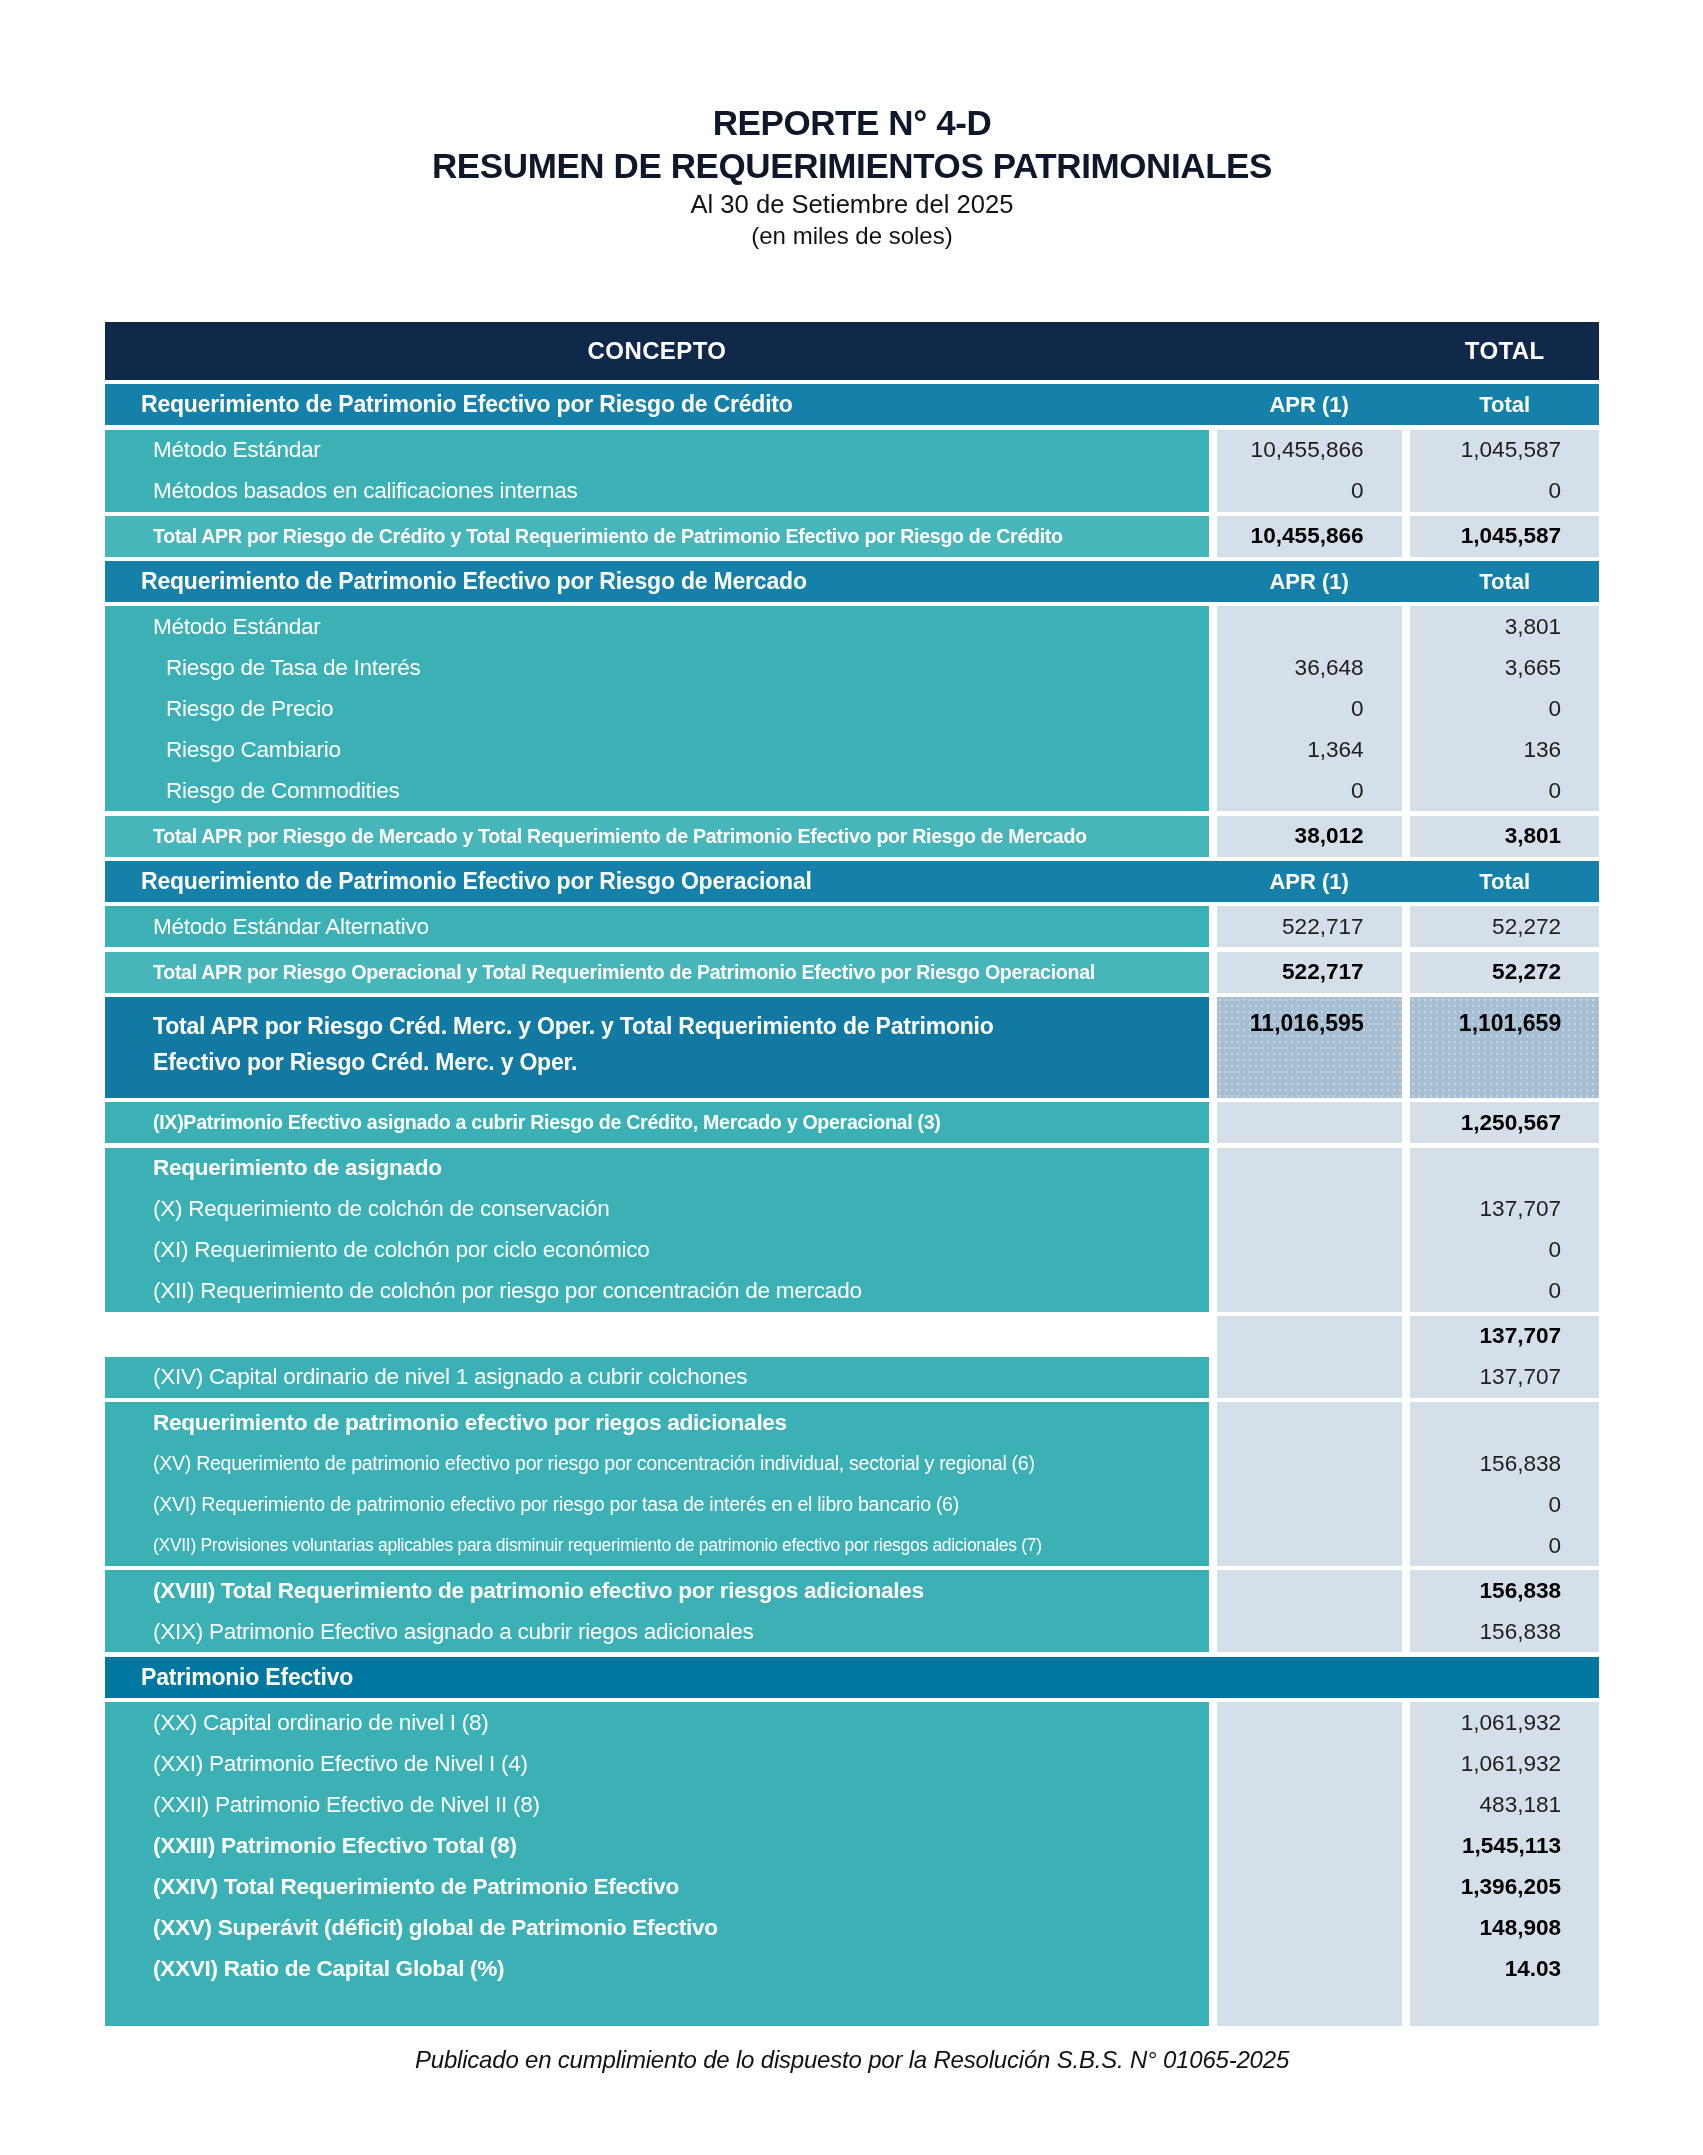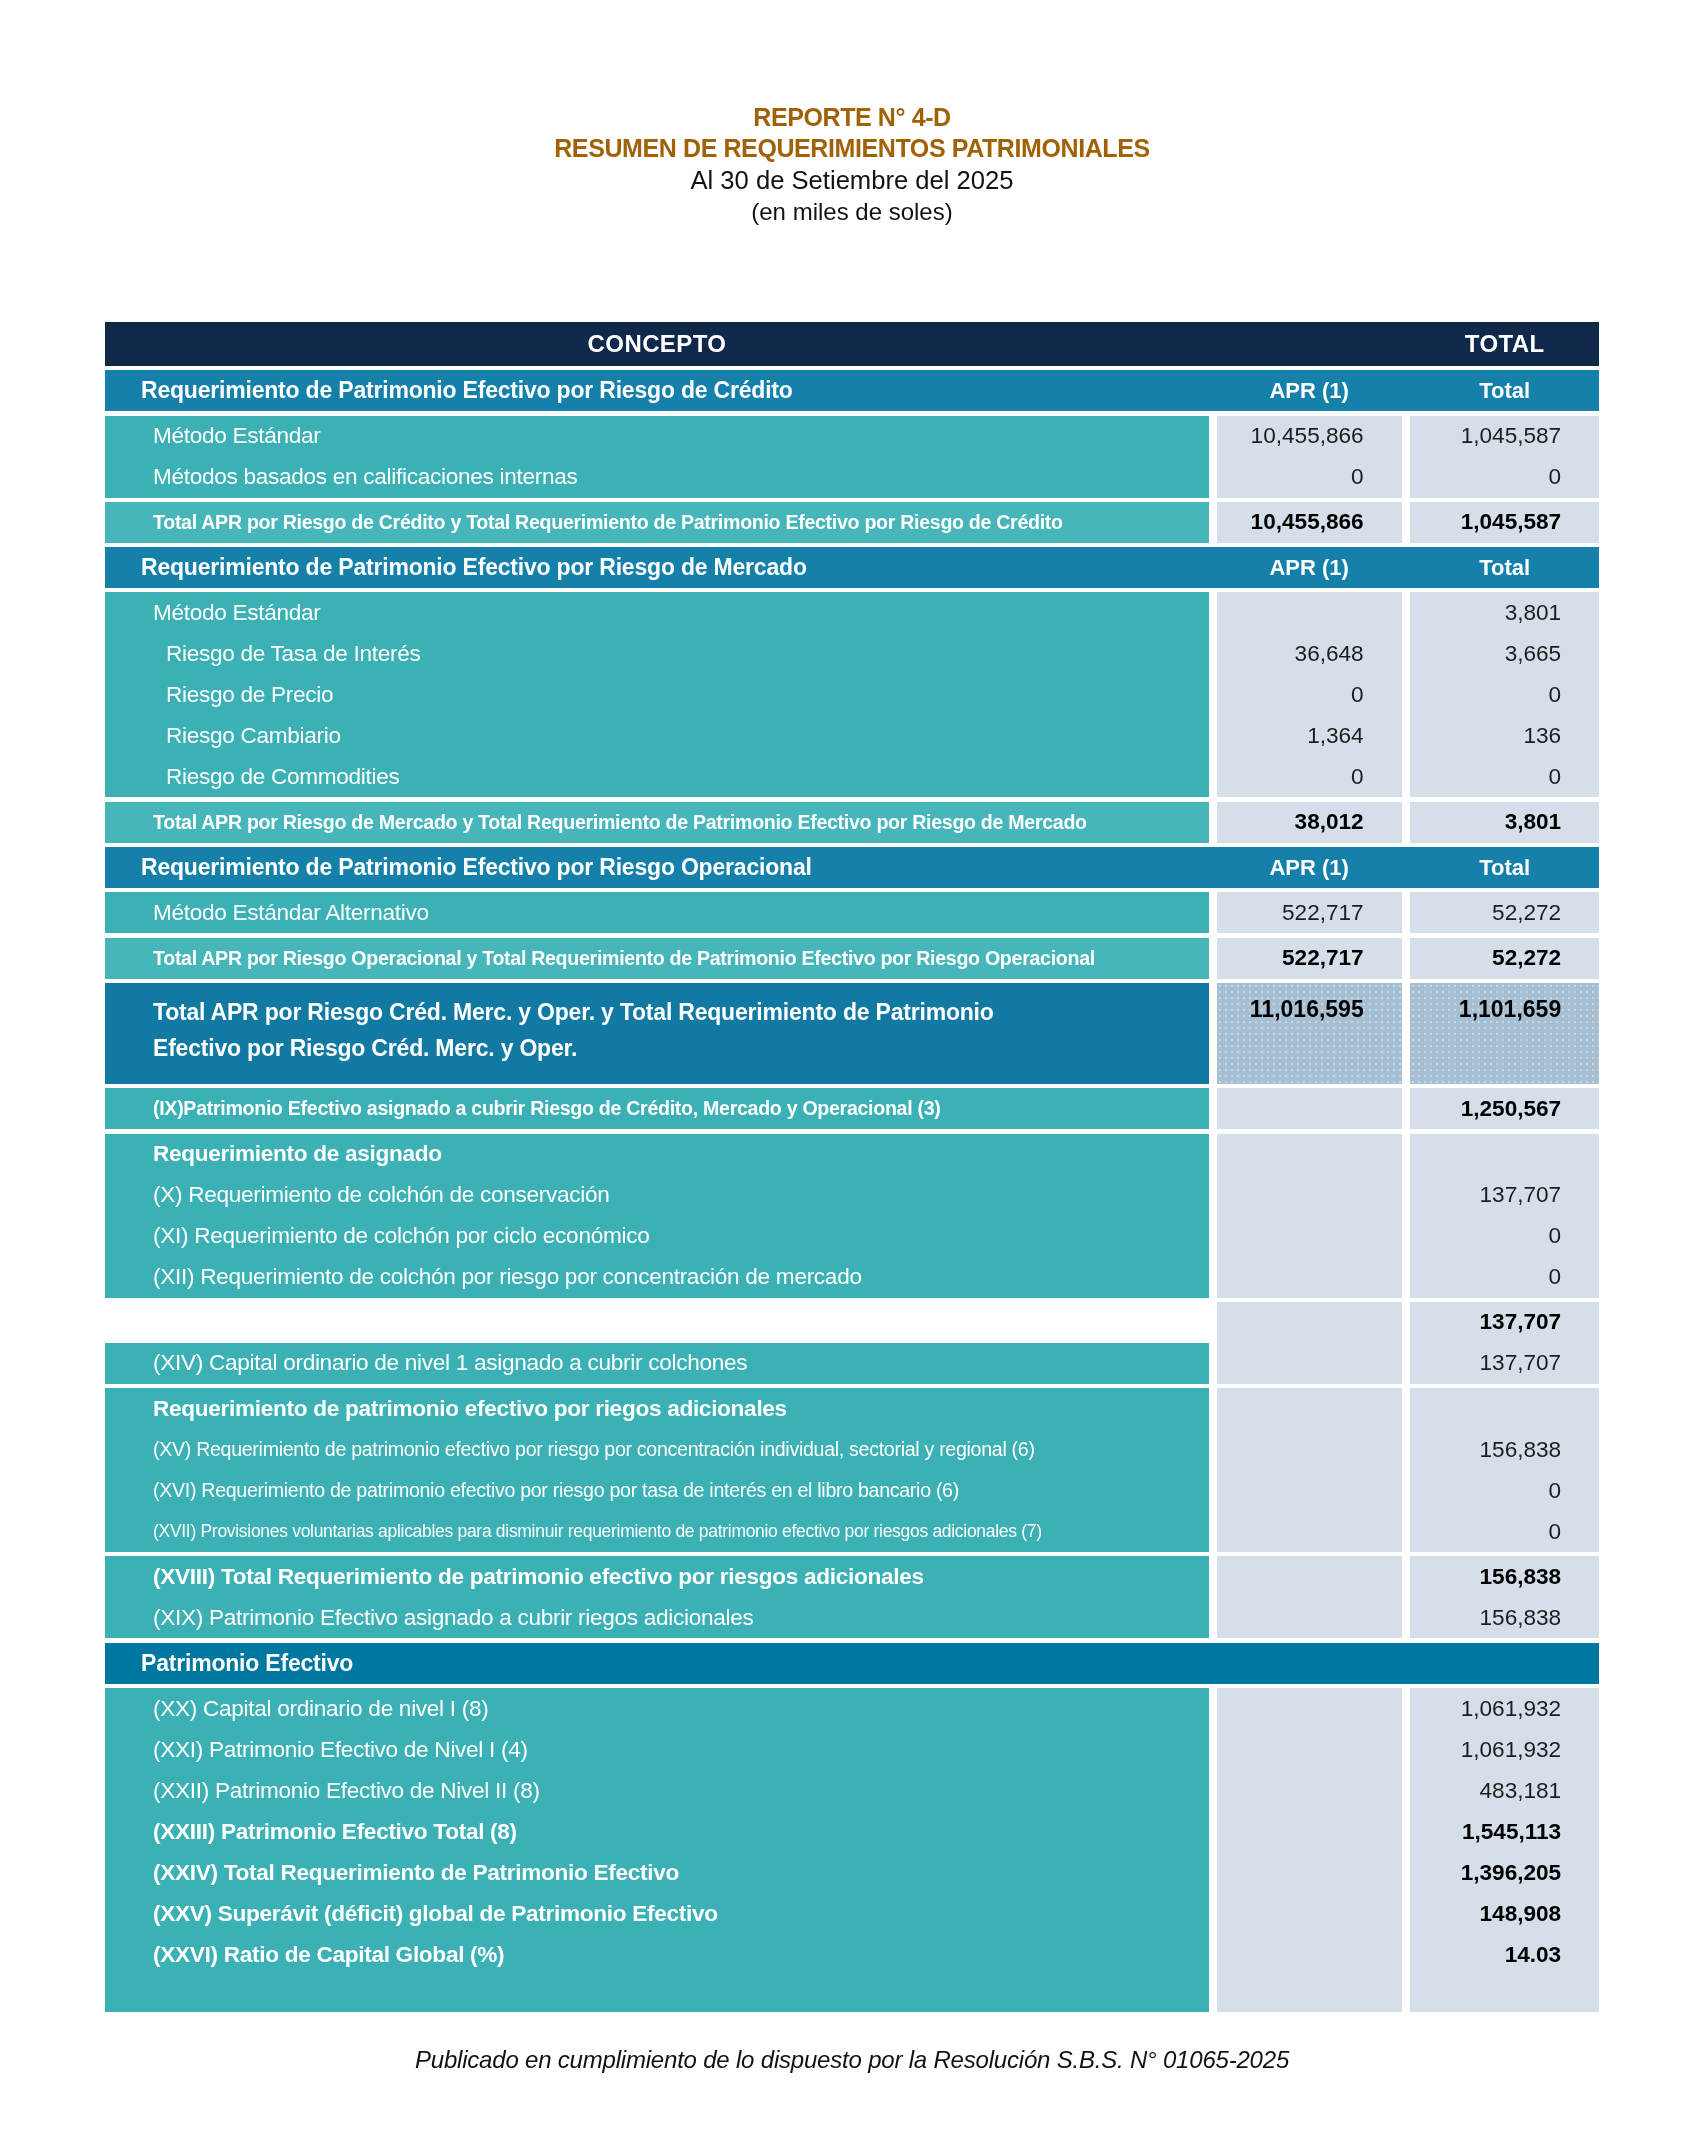--- a/index.html
+++ b/index.html
@@ -3,33 +3,33 @@
 <meta charset="utf-8">
 <style>
   html,body{margin:0;padding:0;}
   body{
     width:1704px;height:2156px;background:#ffffff;position:relative;
     font-family:"Liberation Sans","DejaVu Sans",sans-serif;
     -webkit-font-smoothing:antialiased;
   }
   
   #title{position:absolute;top:102px;left:0;width:1704px;text-align:center;}
-  .t1,.t2{font-size:25px;font-weight:bold;color:#a16207;line-height:1.22;letter-spacing:-0.4px;}
+  .t1,.t2{font-size:35px;font-weight:bold;color:#0f172a;line-height:1.22;letter-spacing:-0.4px;}
   .t3{font-size:25.6px;color:#121212;margin-top:3px;}
   .t4{font-size:24px;color:#121212;margin-top:2.6px;}
 
   
   #table-root{
     position:absolute;left:105px;top:322px;width:1494px;
     display:flex;flex-direction:column;gap:4.3px;
   }
   .row{display:grid;grid-template-columns:1104px 7.7px 185px 8.5px 189px;}
 
   
-  .main-header{height:44px;background:#10294b;}
+  .main-header{height:58px;background:#10294b;}
   .mh-concepto{grid-column:1;place-self:center;color:#ffffff;font-weight:bold;font-size:24px;letter-spacing:0.4px;}
   .mh-total{grid-column:5;place-self:center;color:#ffffff;font-weight:bold;font-size:24px;letter-spacing:0.4px;}
 
   
   .section-header{height:41px;background:#1581ab;color:#ffffff;font-weight:bold;}
   .section-header.dark{background:#0077a1;}
   .sh-label{grid-column:1;align-self:center;padding-left:36px;font-size:23px;letter-spacing:-0.2px;}
   .sh-apr{grid-column:3;place-self:center;font-size:22px;}
   .sh-total{grid-column:5;place-self:center;font-size:22px;}
 

